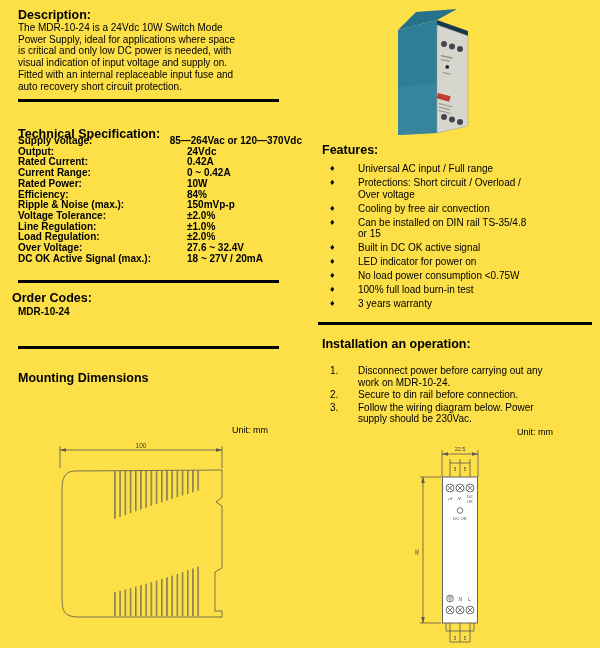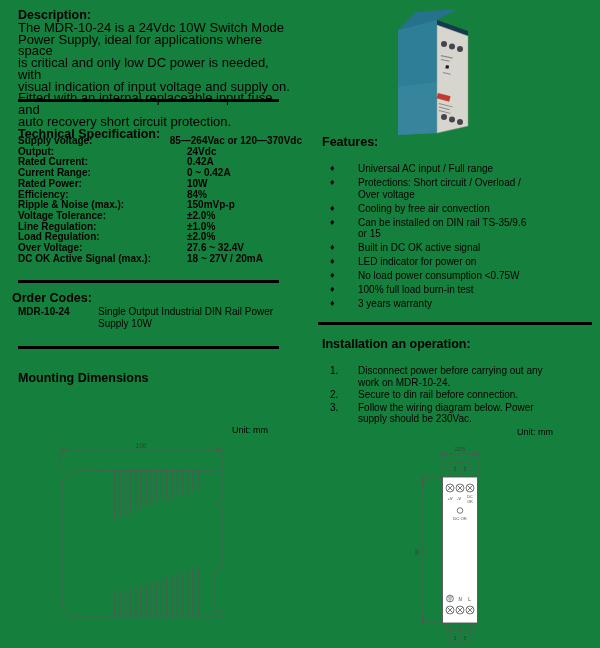--- a/index.html
+++ b/index.html
@@ -1,20 +1,20 @@
 <!DOCTYPE html>
 <html><head>
 <meta charset="utf-8">
 <style>
   html,body{margin:0;padding:0;background:#fff;}
-  .page{position:relative;width:600px;height:648px;background:#15803d;overflow:hidden;
+  .page{position:relative;width:600px;height:648px;background:#fde047;overflow:hidden;
         font-family:"Liberation Sans","DejaVu Sans",sans-serif;color:#000;}
   .abs{position:absolute;}
   .h1{font-size:12.5px;font-weight:bold;line-height:14px;}
-  .body10{font-size:13px;line-height:11.7px;}
+  .body10{font-size:10px;line-height:11.7px;}
   .pre{white-space:pre-line;}
   .rule{background:#000;height:3px;}
   
   .spec-row{display:flex;font-size:10px;line-height:10.7px;}
   .spec-label{width:137px;font-weight:bold;white-space:nowrap;}
   .spec-note{font-size:10px;font-weight:bold;}
   .spec-value{font-weight:bold;white-space:nowrap;margin-left:32px;}
   
   .order-row{display:flex;font-size:10px;line-height:11.5px;}
   .order-code{width:80px;font-weight:bold;}
@@ -95,22 +95,20 @@
       <span class="spec-label"><span>DC OK Active Signal </span><span class="spec-note">(max.):</span></span>
       <span class="spec-value">18 ~ 27V / 20mA</span>
     </div>
   </div>
 
   <div class="rule abs" style="left:18px;top:280px;width:261px;"></div>
 
   <div class="h1 abs" style="left:12px;top:291px;">Order Codes:</div>
   <div class="order-row abs" style="left:18px;top:306px;width:280px;">
     <span class="order-code">MDR-10-24</span>
-    <span class="pre">Single Output Industrial DIN Rail Power
-Supply 10W</span>
   </div>
 
   <div class="rule abs" style="left:18px;top:346px;width:261px;"></div>
 
   <div class="h1 abs" style="left:18px;top:371px;">Mounting Dimensions</div>
 
   <div class="unit abs" style="left:232px;top:425px;">Unit: mm</div>
 
   <svg class="abs" style="left:50px;top:440px;" width="185" height="190" viewBox="0 0 185 190">
     <defs>
@@ -154,39 +152,39 @@
       <rect x="56" y="101.5" width="11" height="1" transform="rotate(14 56 101.5)"></rect>
       <rect x="56" y="105" width="12" height="1" transform="rotate(14 56 105)"></rect>
     </g>
     <g fill="#45454d">
       <circle cx="61" cy="112" r="3"></circle>
         <circle cx="69" cy="114.5" r="3"></circle>
         <circle cx="77" cy="117" r="3"></circle>
     </g>
   </svg>
 
-  <div class="h1 abs" style="left:322px;top:135px;text-align:right;">Features:</div>
+  <div class="h1 abs" style="left:322px;top:143px;text-align:right;">Features:</div>
 
   <div class="abs" style="left:330px;top:163px;width:252px;">
     <div class="feat-row">
         <span class="bullet">♦</span>
         <span class="ftext pre">Universal AC input / Full range</span>
       </div>
     <div class="feat-row">
         <span class="bullet">♦</span>
         <span class="ftext pre">Protections: Short circuit / Overload /
 Over voltage</span>
       </div>
     <div class="feat-row">
         <span class="bullet">♦</span>
         <span class="ftext pre">Cooling by free air convection</span>
       </div>
     <div class="feat-row">
         <span class="bullet">♦</span>
-        <span class="ftext pre">Can be installed on DIN rail TS-35/9.6
+        <span class="ftext pre">Can be installed on DIN rail TS-35/4.8
 or 15</span>
       </div>
     <div class="feat-row">
         <span class="bullet">♦</span>
         <span class="ftext pre">Built in DC OK active signal</span>
       </div>
     <div class="feat-row">
         <span class="bullet">♦</span>
         <span class="ftext pre">LED indicator for power on</span>
       </div>

